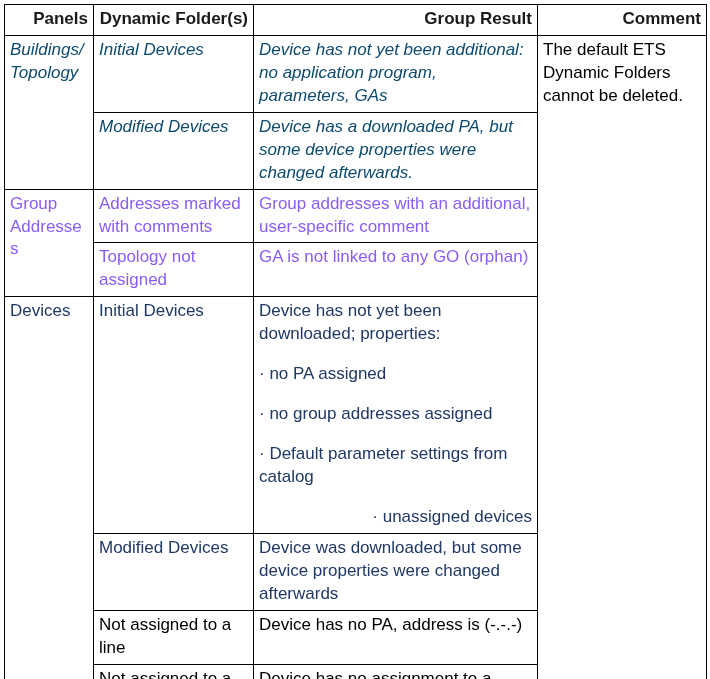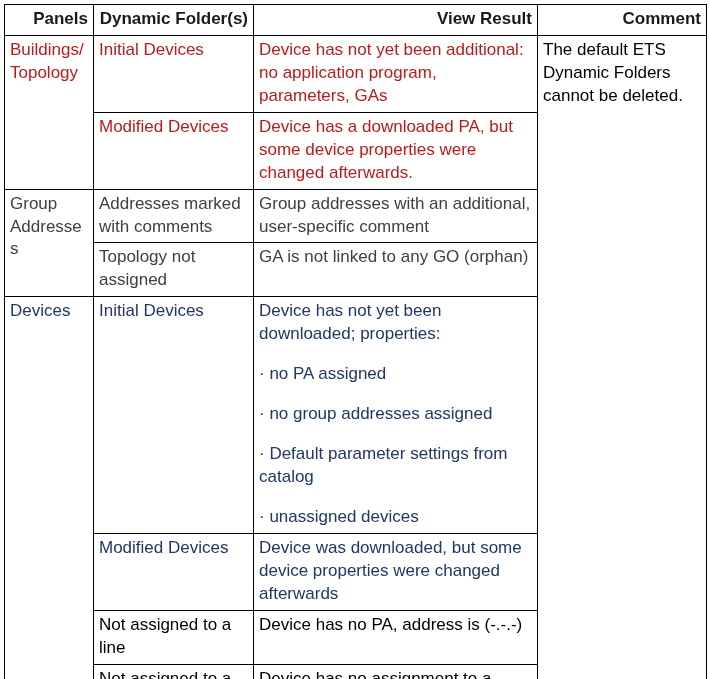--- a/index.html
+++ b/index.html
@@ -29,44 +29,44 @@
     padding: 3px 5px 4px 5px;
     vertical-align: top;
     text-align: left;
     overflow-wrap: break-word;
   }
   th {
     font-weight: bold;
     text-align: right;
     background: #ffffff;
   }
-  .grey  { color: #b91c1c; }
-  .purple{ color: #404040; }
+  .grey  { color: #0c4a6e; font-style: italic; }
+  .purple{ color: #8b5cf6; }
   .navy  { color: #1f3864; }
   .steel { color: #000000; }
   .black { color: #000000; }
   .bullet-block { margin-top: 1.0em; }
   .bullet-row { margin-bottom: 1.0em; }
-  .bullet-row:last-child { margin-bottom: 0; }
+  .bullet-row:last-child { margin-bottom: 0; text-align: right; }
 </style>
 </head>
 <body>
 
 <table>
   <colgroup>
     <col class="c1">
       <col class="c2">
       <col class="c3">
       <col class="c4">
   </colgroup>
   <thead>
     <tr>
       <th>Panels</th>
       <th>Dynamic Folder(s)</th>
-      <th>View Result</th>
+      <th>Group Result</th>
       <th>Comment</th>
     </tr>
   </thead>
   <tbody>
 
     <tr>
       <td rowspan="2" class="grey">Buildings/ Topology</td>
       <td class="grey">Initial Devices</td>
       <td class="grey">Device has not yet been additional:  no application program, parameters, GAs</td>
       <td rowspan="8" class="black">The default ETS Dynamic Folders cannot be deleted.</td>

